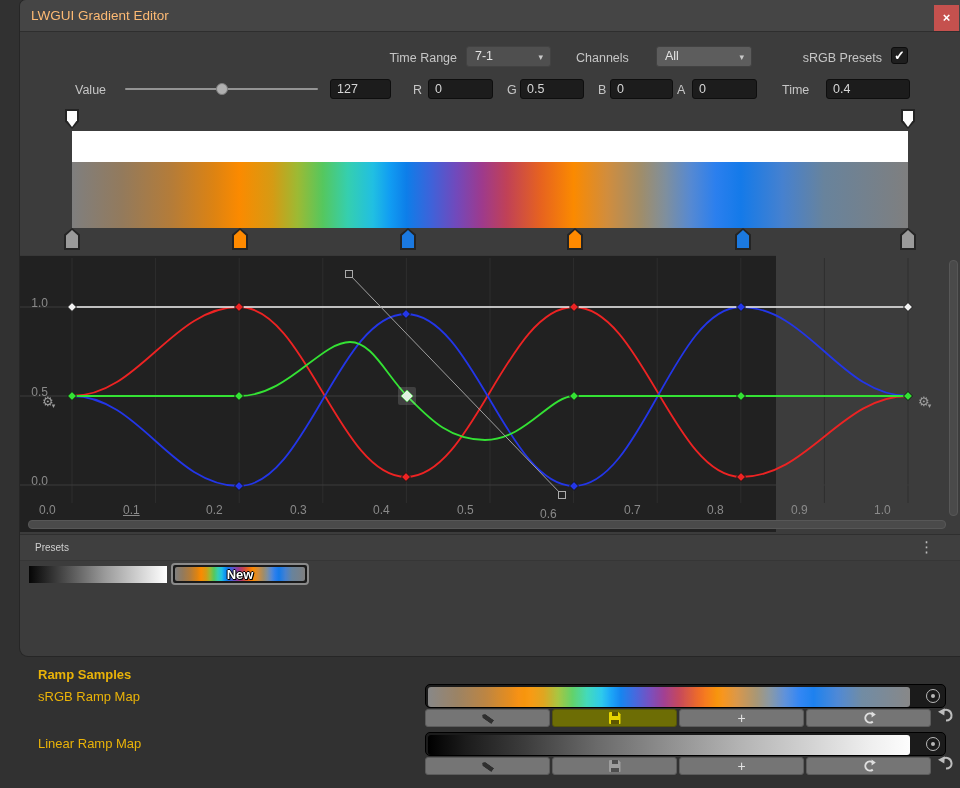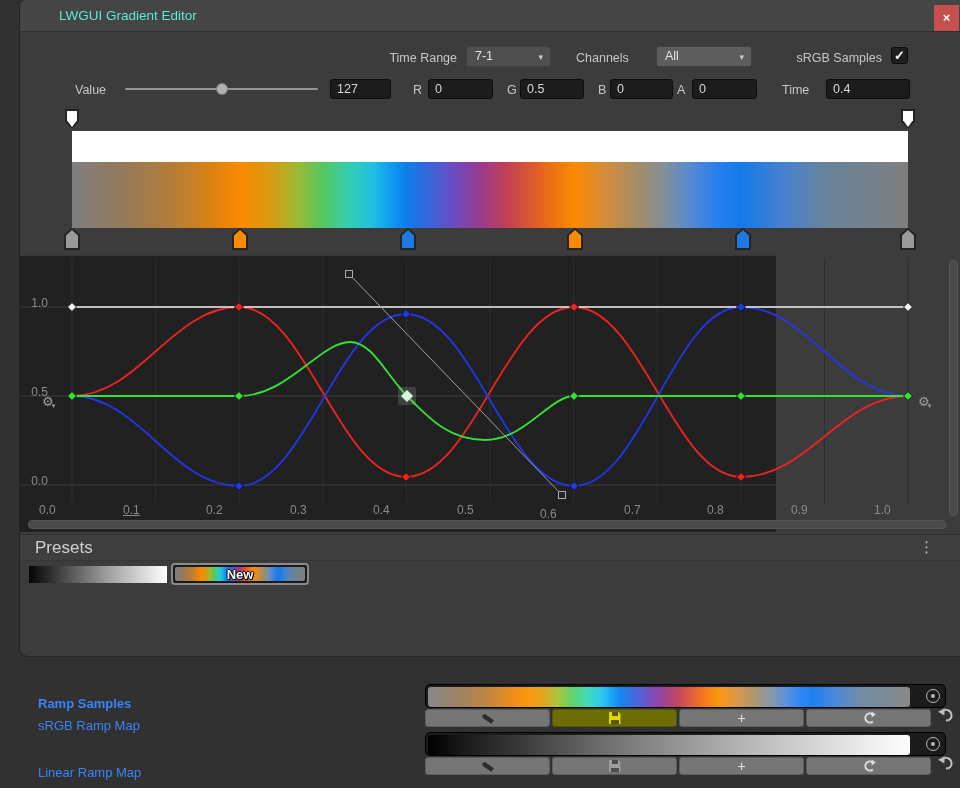--- a/index.html
+++ b/index.html
@@ -4,21 +4,21 @@
 <style>
   html,body{margin:0;padding:0;width:960px;height:788px;background:#313131;overflow:hidden;
     font-family:"Liberation Sans",sans-serif;-webkit-font-smoothing:antialiased;}
   *{box-sizing:border-box;}
   .abs{position:absolute;}
   
   #window{position:absolute;left:20px;top:0;width:940px;height:656px;background:#3c3c3c;
     border-radius:6px 0 0 8px;box-shadow:0 0 0 1px #262626;}
   #titlebar{position:absolute;left:0;top:0;width:100%;height:32px;background:#454545;
     border-bottom:1px solid #2e2e2e;border-radius:6px 0 0 0;}
-  #titlebar .title{position:absolute;left:11px;top:8px;font-size:13.5px;color:#5eead4;margin-left:28px;}
+  #titlebar .title{position:absolute;left:11px;top:8px;font-size:13.5px;color:#fdba74;}
   #close-btn{position:absolute;right:1px;top:5px;width:25px;height:26px;background:#c5514e;
     color:#fff;font-size:13px;font-weight:bold;text-align:center;line-height:25px;cursor:pointer;}
   .lbl{font-size:12.5px;color:#c6c6c6;line-height:20px;}
   .right{text-align:right;}
   .dd{position:absolute;height:21px;background:#4f4f4f;border-radius:3px;border:1px solid #424242;
     color:#e4e4e4;font-size:12.5px;line-height:19px;padding-left:8px;cursor:pointer;}
   .dd .chev{position:absolute;right:7px;top:1px;font-size:9px;color:#c9c9c9;}
   .dd.lighter{background:#5d5d5d;}
   .checkbox{position:absolute;width:17px;height:17px;background:#1e1e1e;border:1px solid #0d0d0d;
     border-radius:3px;color:#fff;font-size:13px;font-weight:bold;text-align:center;line-height:16px;cursor:pointer;}
@@ -40,30 +40,30 @@
   
   #curve-area{position:absolute;left:0;top:255px;width:756px;height:277px;background:#212121;
     border-top:1px solid #383838;}
   .tick{position:absolute;font-size:12px;color:#8a8a8a;}
   .gear{position:absolute;font-size:13px;color:#9d9d9d;cursor:pointer;}
   .gear .gchev{font-size:7px;position:relative;left:-2px;top:2px;color:#9d9d9d;}
   .sb{position:absolute;background:#4a4a4a;border:1px solid #575757;border-radius:4px;cursor:pointer;}
   
   #presets-header{position:absolute;left:0;top:534px;width:100%;height:27px;background:#3f3f3f;
     border-top:1px solid #2f2f2f;border-bottom:1px solid #363636;}
-  #presets-header .lbl{position:absolute;left:15px;top:3px;font-size:17px;color:#d0d0d0;}
+  #presets-header .lbl{position:absolute;left:15px;top:3px;font-size:10px;color:#d0d0d0;}
   .kebab{position:absolute;right:26px;top:3px;font-size:15px;color:#bbb;letter-spacing:0;cursor:pointer;}
   .swatch{position:absolute;cursor:pointer;}
   #preset2{border:2px solid #8a8a8a;border-radius:4px;background:#1a1a1a;padding:2px;}
   #preset2 .grad{width:100%;height:100%;border-radius:2px;}
   #preset2 .plabel{position:absolute;left:0;top:0;width:100%;text-align:center;font-size:13px;
     font-weight:bold;color:#fff;line-height:20px;
     text-shadow:-1px 0 #000,1px 0 #000,0 -1px #000,0 1px #000,1px 1px #000;}
   
-  .ramp-h{position:absolute;font-size:13px;color:#3b82f6;margin-top:29px;}
+  .ramp-h{position:absolute;font-size:13px;color:#eab308;}
   .bold{font-weight:bold;}
   .ramp-frame{position:absolute;height:24px;background:#1b1b1b;border:1px solid #000;border-radius:5px;}
   .ramp-grad{position:absolute;left:2px;top:2px;width:482px;height:20px;border-radius:3px;}
   .picker{position:absolute;right:5px;top:4px;width:14px;height:14px;border:1.5px solid #b9b9b9;
     border-radius:50%;cursor:pointer;}
   .picker:after{content:'';position:absolute;left:3.5px;top:3.5px;width:4px;height:4px;border-radius:50%;background:#b9b9b9;}
   .rbtn{position:absolute;height:18px;width:125px;background:#757575;border:1px solid #5c5c5c;
     border-radius:3px;cursor:pointer;display:flex;align-items:center;justify-content:center;}
   .rbtn.active{background:#6d6d05;border-color:#55550a;}
   .rbtn .txt{color:#e2e2e2;font-size:14px;line-height:14px;}
@@ -92,21 +92,21 @@
   <span class="lbl abs right" style="left:320px;top:48px;width:117px;">Time Range</span>
   <div class="dd" style="left:446px;top:46px;width:85px;">
     <span>7-1</span>
     <span class="chev">▾</span>
   </div>
   <span class="lbl abs" style="left:556px;top:48px;">Channels</span>
   <div class="dd lighter" style="left:636px;top:46px;width:96px;">
     <span>All</span>
     <span class="chev">▾</span>
   </div>
-  <span class="lbl abs right" style="left:754px;top:48px;width:108px;">sRGB Samples</span>
+  <span class="lbl abs right" style="left:754px;top:48px;width:108px;">sRGB Presets</span>
   <div class="checkbox" style="left:871px;top:47px;">
     <span>✓</span>
   </div>
 
   <span class="lbl abs" style="left:55px;top:80px;">Value</span>
   <div class="slider-track" style="left:105px;top:88px;width:193px;"></div>
   <div class="slider-thumb" style="left:196px;top:83px;"></div>
   <div class="field" style="left:310px;top:79px;width:61px;">127</div>
   <span class="lbl abs" style="left:393px;top:80px;">R</span>
   <div class="field" style="left:408px;top:79px;width:65px;">0</div>

